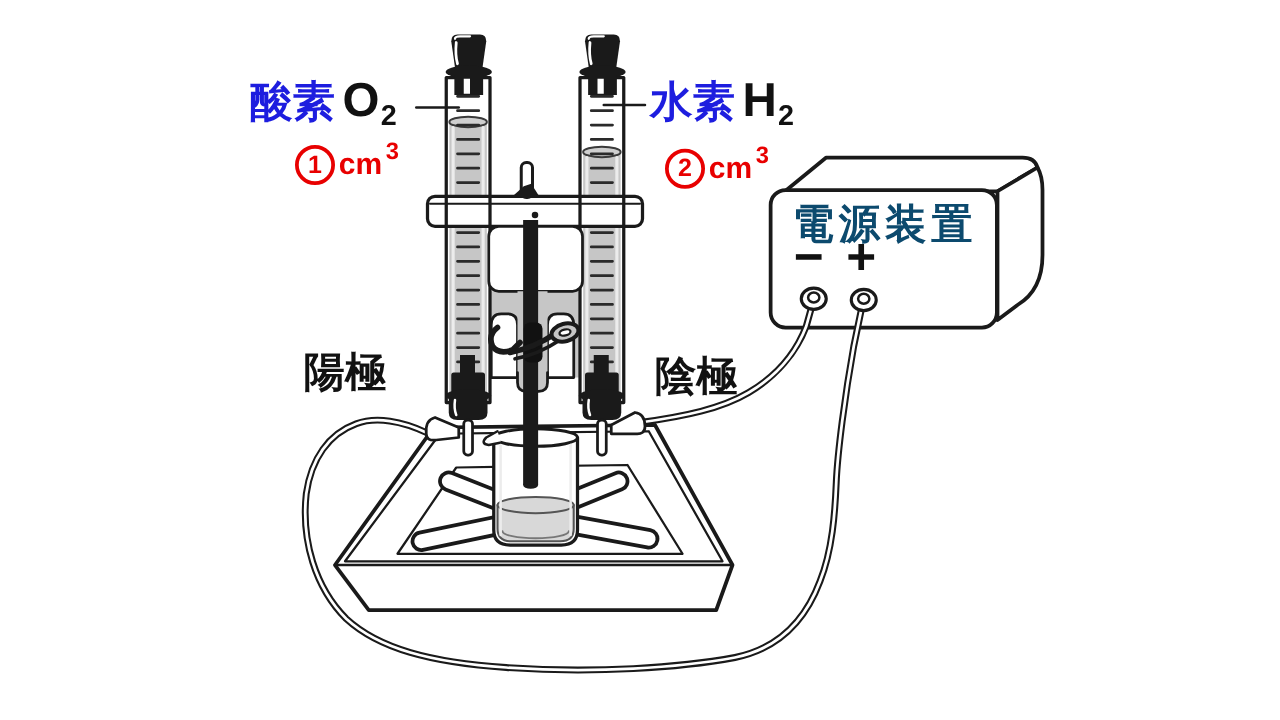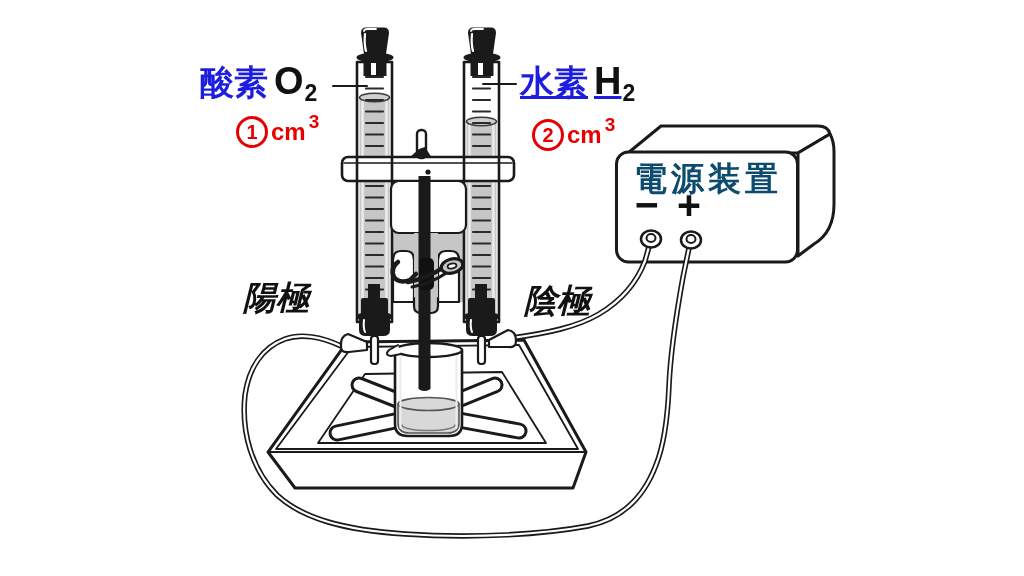--- a/index.html
+++ b/index.html
@@ -9,21 +9,21 @@
   .lbl{position:absolute;line-height:1;white-space:nowrap;font-weight:bold;}
   .gas-label{font-size:34px;color:#1d1ddf;}
   .gas-label .sym{color:#111;font-size:38px;margin-left:6px;}
   .gas-label .sub{color:#111;font-size:23px;vertical-align:-7px;margin-left:1px;}
   .vol-label{display:flex;align-items:center;color:#e80000;}
   .vol-label .circ{display:inline-flex;align-items:center;justify-content:center;
     width:26px;height:26px;border:3px solid #e80000;border-radius:50%;
     font-size:20px;margin-right:3px;}
   .vol-label .unit{font-size:24px;}
   .vol-label .sup{font-size:19px;position:relative;top:-11px;margin-left:3px;}
-  .electrode-label{font-size:33px;color:#111;font-style:italic;}
+  .electrode-label{font-size:33px;color:#111;}
   .psu-name{font-size:33px;color:#0c4a6e;letter-spacing:4px;}
   .psu-signs{display:flex;gap:18px;font-size:41px;color:#111;}
 </style>
 </head>
 <body>
 
 <div class="stage">
 
 <svg width="1024" height="576" viewBox="0 0 1024 576">
   <g fill="none" stroke="#1a1a1a" stroke-width="2.5" stroke-linejoin="round" stroke-linecap="round">
@@ -178,21 +178,21 @@
       <ellipse cx="691" cy="240" rx="10" ry="8.5" fill="#fff" stroke-width="2.5"></ellipse>
       <ellipse cx="691" cy="239" rx="4.5" ry="4" fill="#fff" stroke-width="2"></ellipse>
     </g>
   </g>
 </svg>
 
 <div class="lbl gas-label" style="left:200px;top:62px;">
   <span>酸素</span><span class="sym">O</span><span class="sub">2</span>
 </div>
 
-<div class="lbl gas-label" style="left:520px;top:62px;text-decoration:underline;">
+<div class="lbl gas-label" style="left:520px;top:62px;">
   <span>水素</span><span class="sym">H</span><span class="sub">2</span>
 </div>
 
 <div class="lbl vol-label" style="left:236px;top:116px;">
   <span class="circ">1</span>
       <span class="unit">cm</span>
       <span class="sup">3</span>
 </div>
 
 <div class="lbl vol-label" style="left:532px;top:119px;">

